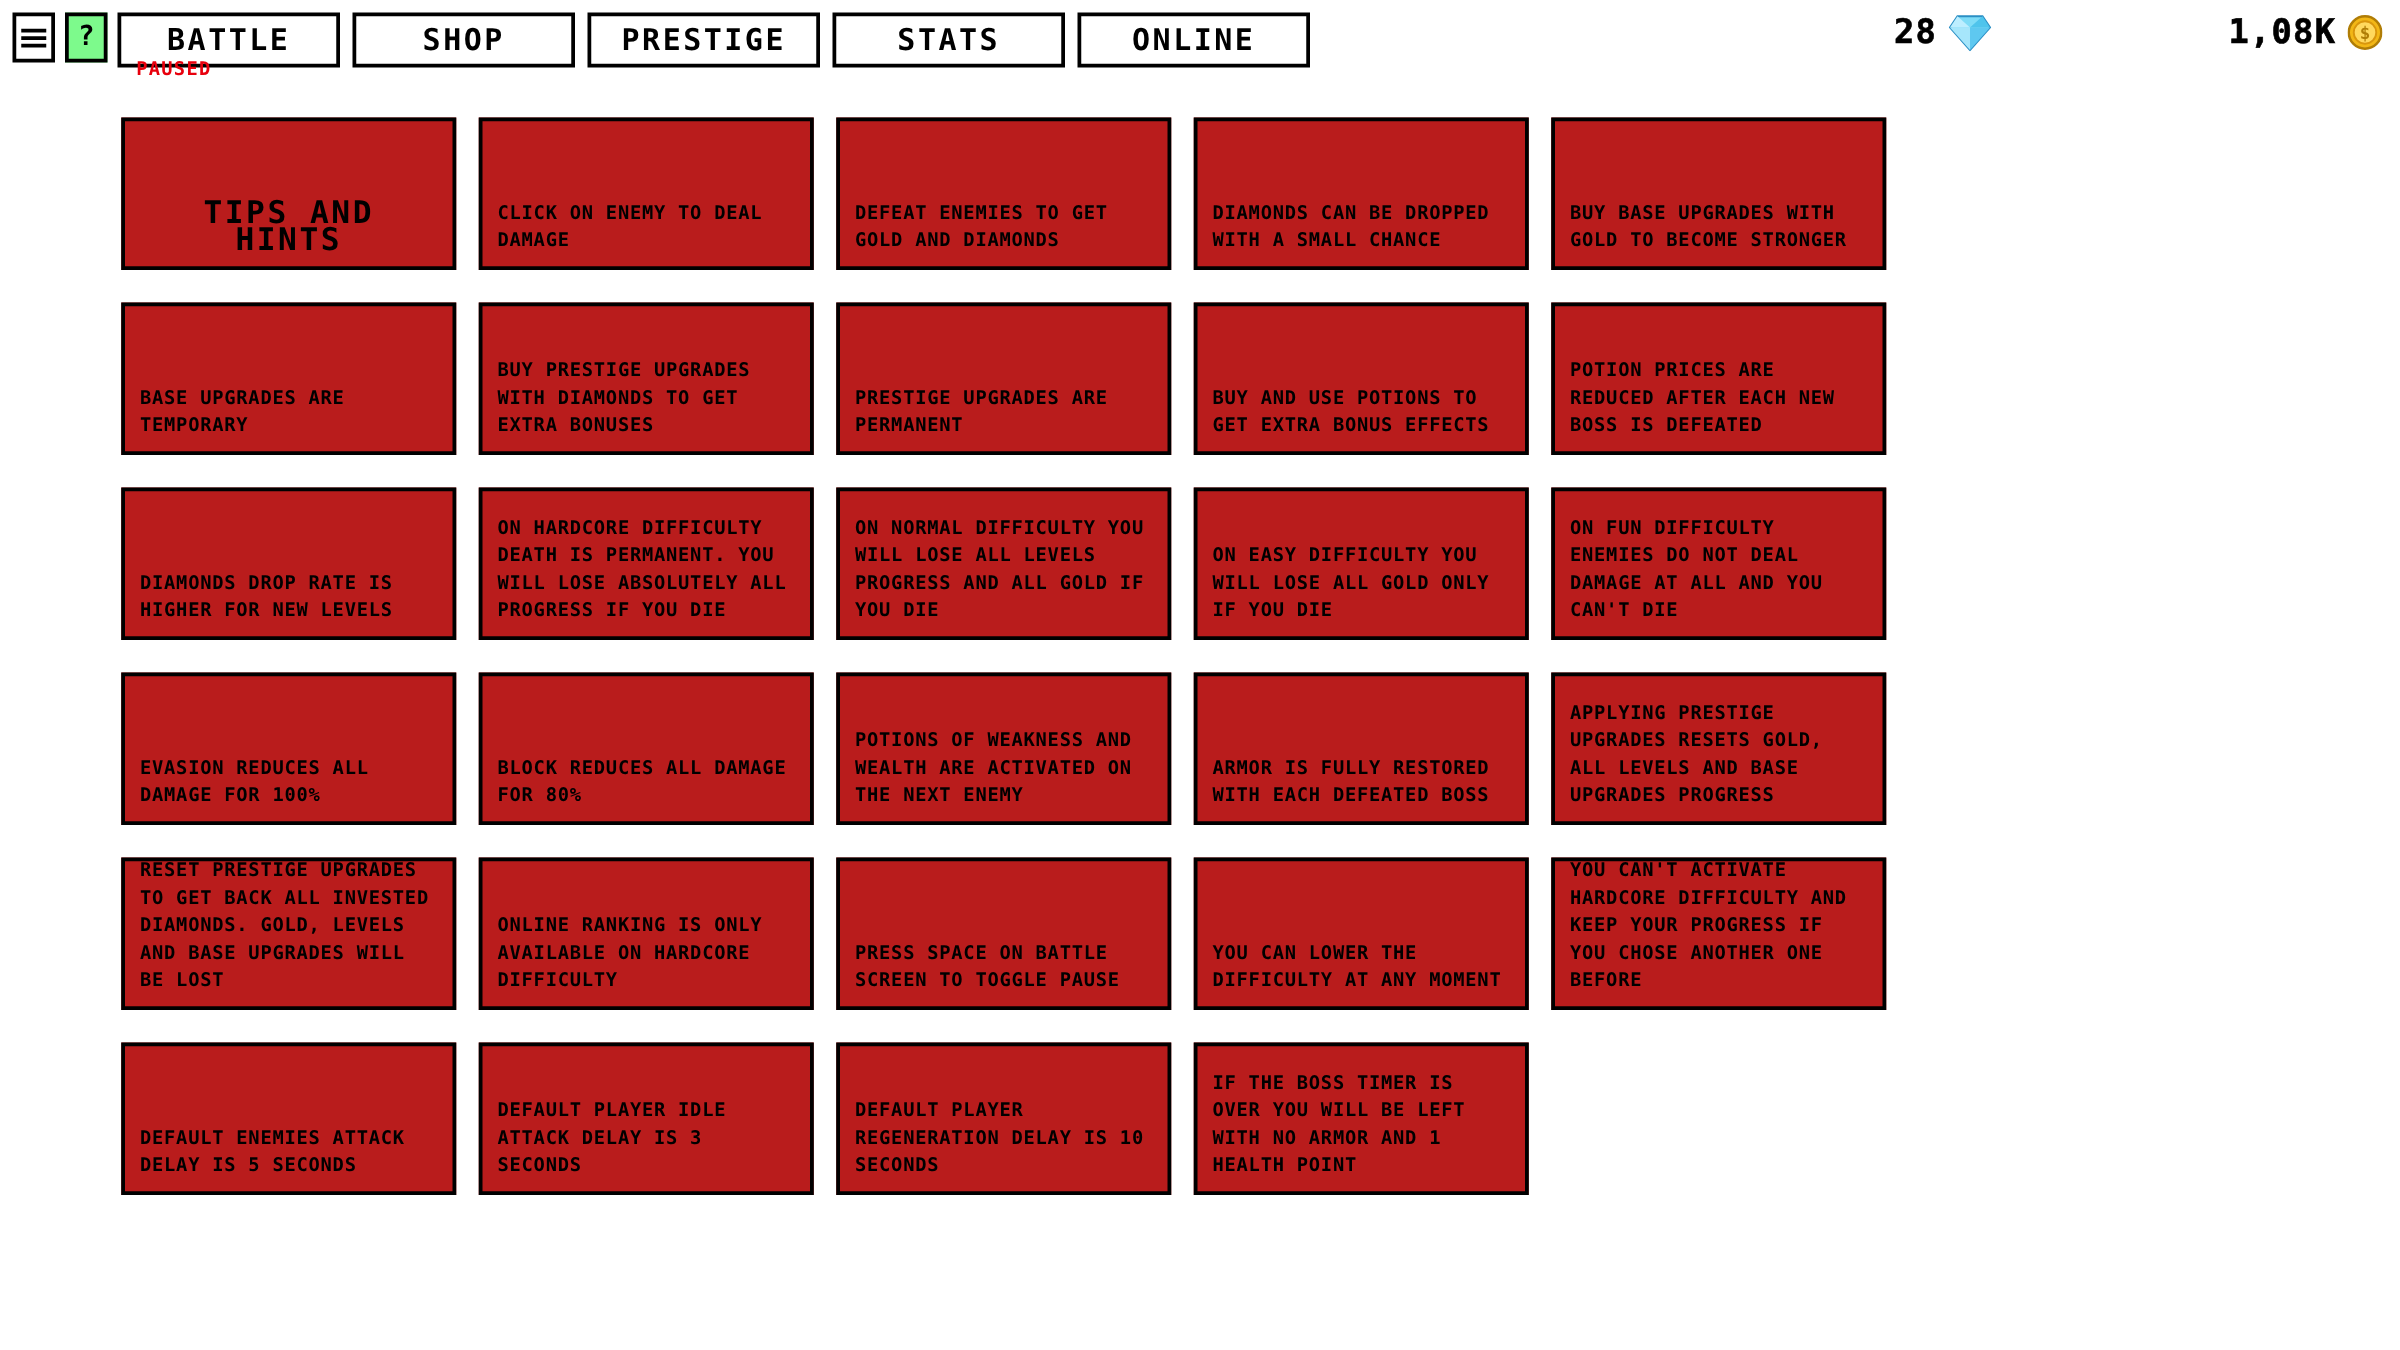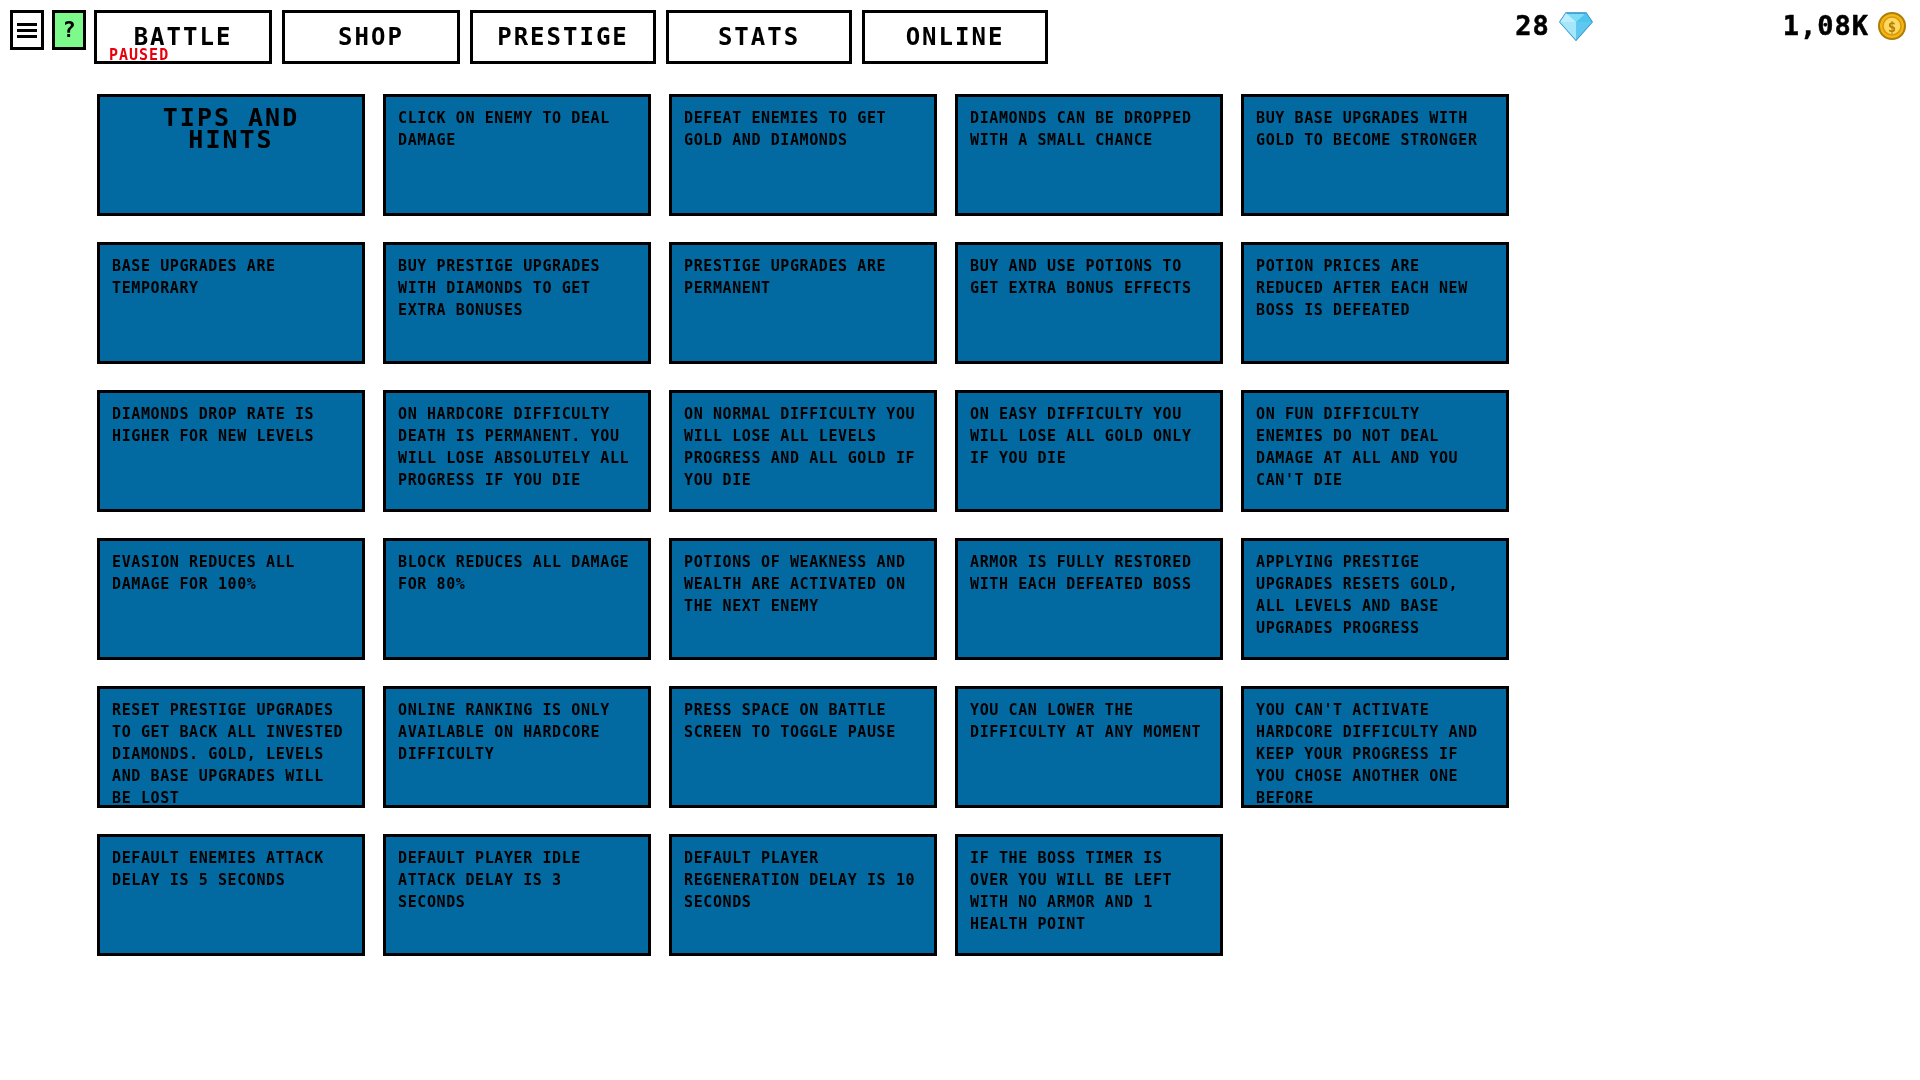--- a/index.html
+++ b/index.html
@@ -49,21 +49,21 @@
   }
 
   .navwrap { position: relative; }
   .nav {
     display: flex;
     gap: 10px;
   }
   .nav-btn {
     border: 3px solid #000;
     background: #fff;
-    height: 54px;
+    height: 44px;
     min-width: 178px;
     padding: 0 16px;
     display: flex;
     align-items: center;
     justify-content: center;
     font-size: 24px;
     font-weight: bold;
     letter-spacing: 2px;
     color: #000;
     cursor: pointer;
@@ -113,24 +113,24 @@
     display: grid;
     grid-template-columns: repeat(5, 268px);
     grid-auto-rows: 122px;
     column-gap: 18px;
     row-gap: 26px;
     margin-left: 97px;
   }
 
   .card {
     border: 3px solid #000;
-    background: #0369a1;
+    background: #b91c1c;
     padding: 10px 12px;
     display: flex;
-    align-items: flex-start;
+    align-items: flex-end;
     overflow: hidden;
   }
   .card-text {
     font-size: 15px;
     line-height: 22px;
     font-weight: bold;
     letter-spacing: 0.6px;
     color: #000;
     word-break: break-word;
   }

